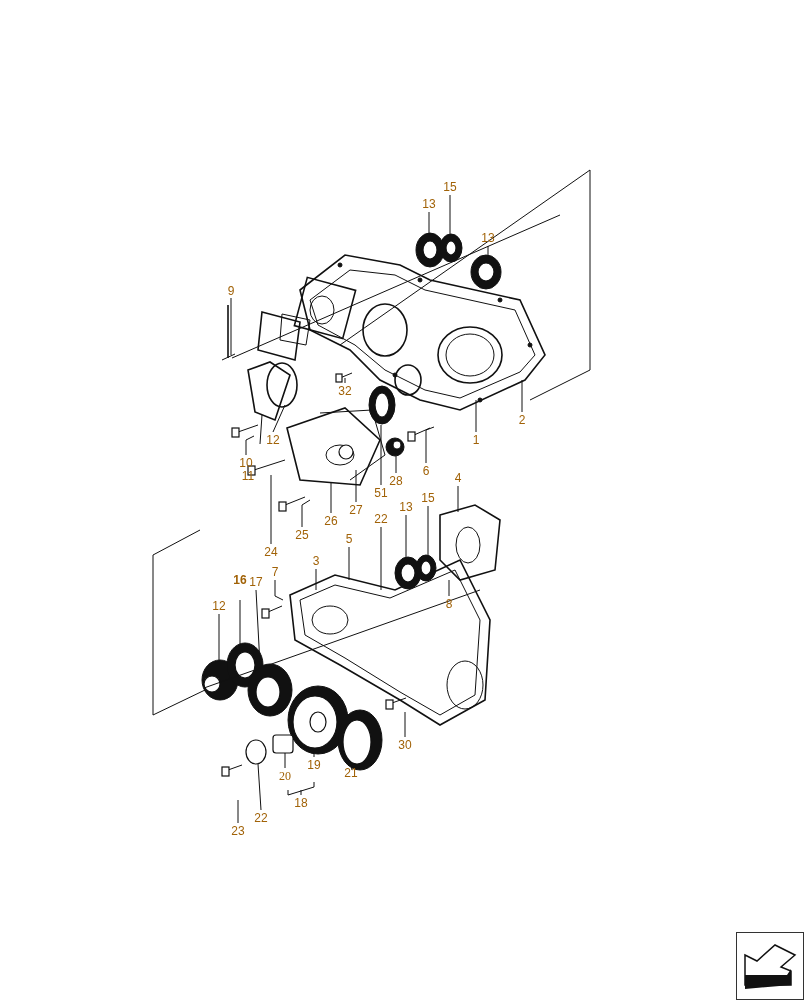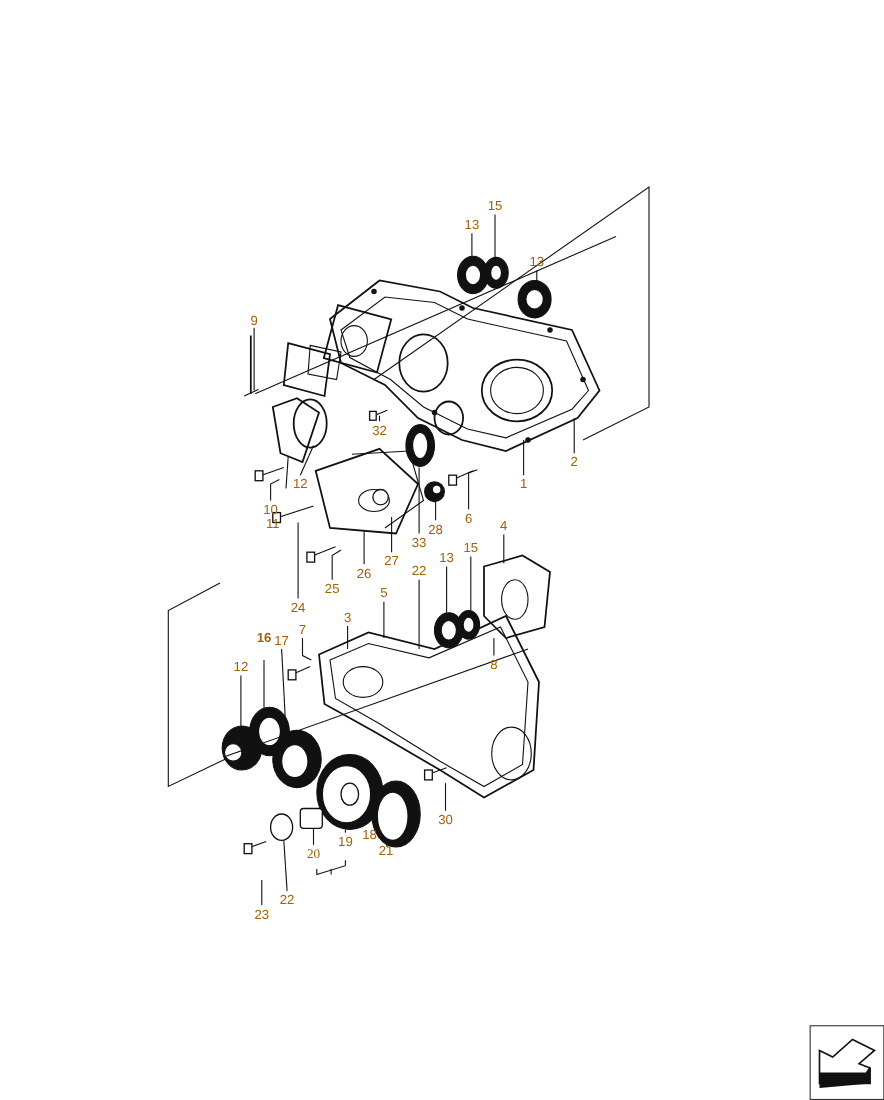--- a/index.html
+++ b/index.html
@@ -188,32 +188,32 @@
       <div class="lbl" style="left: 248px; top: 452px; margin-top: 24px;">11</div>
       <div class="lbl" style="left: 273px; top: 440px;">12</div>
       <div class="lbl" style="left: 429px; top: 204px;">13</div>
       <div class="lbl" style="left: 488px; top: 238px;">13</div>
       <div class="lbl" style="left: 406px; top: 507px;">13</div>
       <div class="lbl" style="left: 450px; top: 187px;">15</div>
       <div class="lbl" style="left: 428px; top: 498px;">15</div>
       <div class="lbl" style="left: 219px; top: 606px;">12</div>
       <div class="lbl" style="left: 240px; top: 580px; font-weight: bold;">16</div>
       <div class="lbl" style="left: 256px; top: 582px; text-align: center;">17</div>
-      <div class="lbl" style="left: 301px; top: 759px; margin-left: 35px;">18</div>
+      <div class="lbl" style="left: 301px; top: 803px;">18</div>
       <div class="lbl" style="left: 314px; top: 765px;">19</div>
       <div class="lbl" style="left: 285px; top: 776px; font-family: Liberation Serif, serif;">20</div>
       <div class="lbl" style="left: 351px; top: 773px;">21</div>
       <div class="lbl" style="left: 261px; top: 818px;">22</div>
       <div class="lbl" style="left: 238px; top: 831px;">23</div>
       <div class="lbl" style="left: 271px; top: 552px;">24</div>
       <div class="lbl" style="left: 302px; top: 535px;">25</div>
       <div class="lbl" style="left: 331px; top: 521px;">26</div>
       <div class="lbl" style="left: 356px; top: 510px;">27</div>
       <div class="lbl" style="left: 396px; top: 481px;">28</div>
-      <div class="lbl" style="left: 381px; top: 493px;">33</div>
+      <div class="lbl" style="left: 381px; top: 493px;">51</div>
       <div class="lbl" style="left: 405px; top: 745px;">30</div>
       <div class="lbl" style="left: 381px; top: 519px;">22</div>
       <div class="lbl" style="left: 345px; top: 391px;">32</div>
     </div>
 
 <div id="nav-icon">
   <svg width="66" height="66" viewBox="0 0 66 66">
     <polygon points="8,22 20,28 38,12 58,22 44,34 54,38 54,52 8,52" fill="#fff" stroke="#111" stroke-width="1.5"></polygon>
     <polygon points="8,42 50,42 54,36 54,52 8,56" fill="#111"></polygon>
   </svg>

